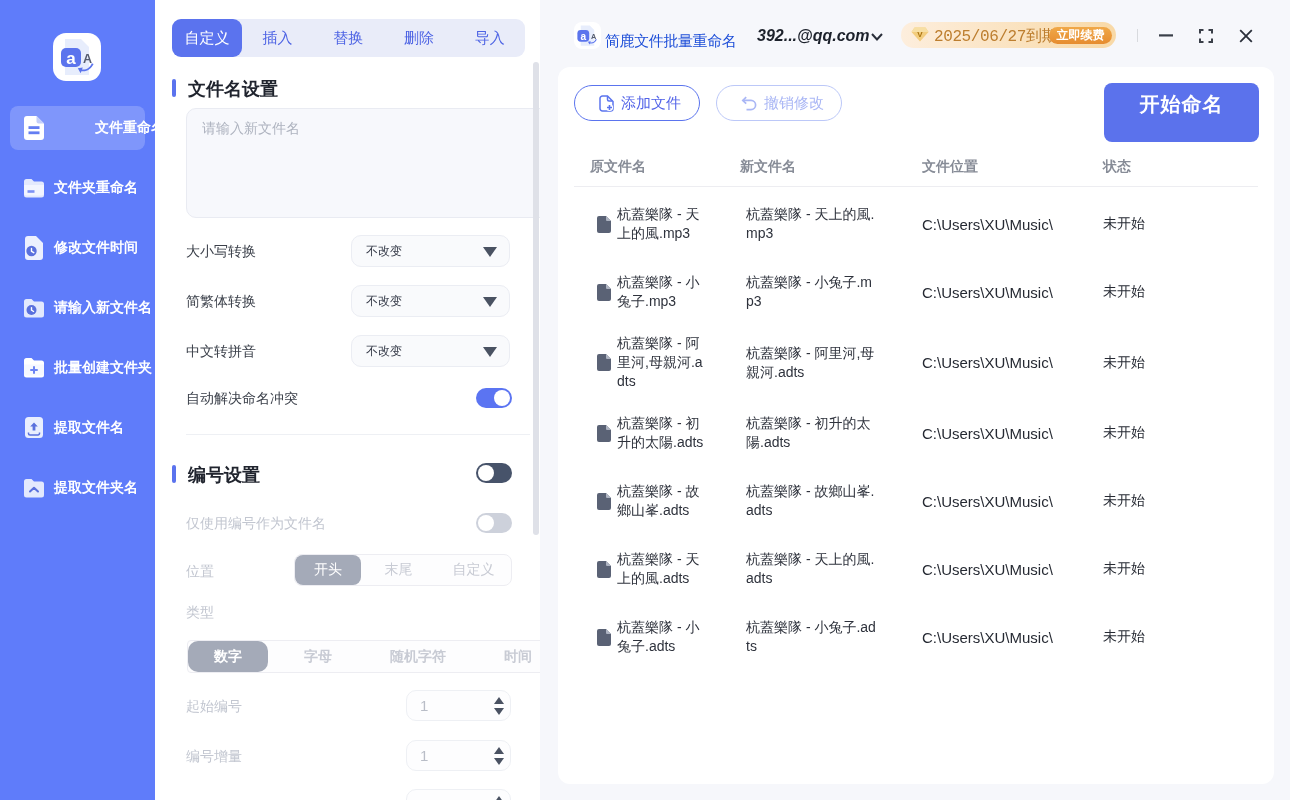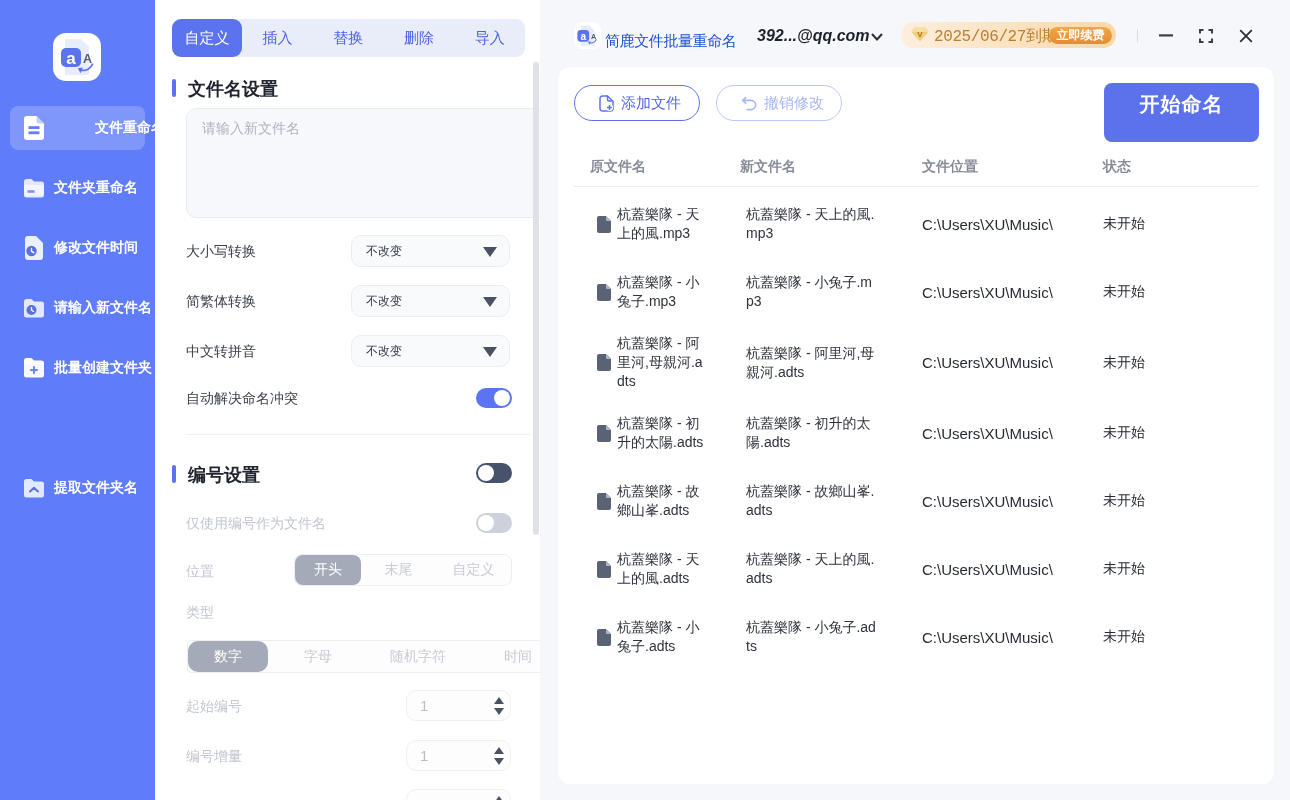--- a/index.html
+++ b/index.html
@@ -128,20 +128,28 @@
     <span class="nav-txt">请输入新文件名</span>
     </div>
   <div class="nav-item" style="top:346px">
     <svg class="nav-ic" viewBox="0 0 20 24">
         <path d="M0 4.5 a2.5 2.5 0 0 1 2.5 -2.5 h5 l2.5 2.5 h7.5 a2.5 2.5 0 0 1 2.5 2.5 v12 a2.5 2.5 0 0 1 -2.5 2.5 h-15 a2.5 2.5 0 0 1 -2.5 -2.5 z" fill="#fff"></path>
         <path d="M0 8.5 l20 0 v8.5 a2.5 2.5 0 0 1 -2.5 2.5 h-15 a2.5 2.5 0 0 1 -2.5 -2.5 z" fill="#f6f8ff"></path>
         <path d="M10 11 v6 M7 14 h6" stroke="#6c83f3" stroke-width="2" stroke-linecap="round"></path>
       </svg>
     <span class="nav-txt">批量创建文件夹</span>
     </div>
+  <div class="nav-item" style="top:406px">
+    <svg class="nav-ic" viewBox="0 0 20 24">
+        <rect x="1" y="1" width="18" height="21" rx="3.5" fill="#e9eefe"></rect>
+        <path d="M10 6.5 l3.8 4 h-2.4 v4 h-2.8 v-4 h-2.4 z" fill="#5a70dd"></path>
+        <path d="M4.5 16.5 v1 a1.5 1.5 0 0 0 1.5 1.5 h8 a1.5 1.5 0 0 0 1.5 -1.5 v-1" stroke="#5a70dd" stroke-width="1.5" fill="none"></path>
+      </svg>
+    <span class="nav-txt">提取文件名</span>
+    </div>
   <div class="nav-item" style="top:466px">
     <svg class="nav-ic" viewBox="0 0 20 24">
         <path d="M0 5.5 a2.5 2.5 0 0 1 2.5 -2.5 h5 l2.5 2.5 h7.5 a2.5 2.5 0 0 1 2.5 2.5 v11 a2.5 2.5 0 0 1 -2.5 2.5 h-15 a2.5 2.5 0 0 1 -2.5 -2.5 z" fill="#e3e9fd"></path>
         <path d="M6 15.5 l4 -3.8 l4 3.8" stroke="#5a70dd" stroke-width="2" fill="none" stroke-linecap="round" stroke-linejoin="round"></path>
       </svg>
     <span class="nav-txt">提取文件夹名</span>
     </div>
 </aside>
 
 <section class="mid">
@@ -182,21 +190,21 @@
     </div>
 
   <div class="frow-label dis" style="top:563px">位置</div>
   <div class="seg" style="left:139px; top:554px; width:218px; height:32px; border-radius:8px;">
     <span class="on" style="width:66px; border-radius:8px;text-align:right;">开头</span>
     <span style="flex:1">末尾</span>
     <span style="flex:1">自定义</span>
   </div>
 
   <div class="frow-label dis" style="top:604px">类型</div>
-  <div class="seg" style="left:32px; top:640px; width:382px; height:33px; border-radius:4px;">
+  <div class="seg" style="left:32px; top:640px; width:382px; height:33px; border-radius:4px;font-weight:bold;">
     <span class="on" style="width:80px; border-radius:10px;">数字</span>
     <span style="flex:1">字母</span>
     <span style="flex:1">随机字符</span>
     <span style="flex:1">时间</span>
   </div>
 
   <div class="frow-label dis" style="top:698px">起始编号</div>
   <div class="num" style="top:690px">1</div>
   <div class="spin-u" style="left:339px; top:697px"></div>
   <div class="spin-d" style="left:339px; top:708px"></div>

